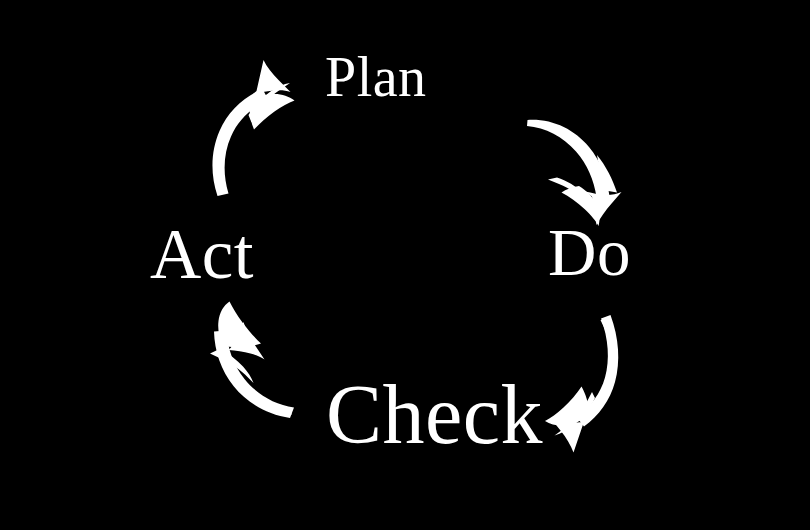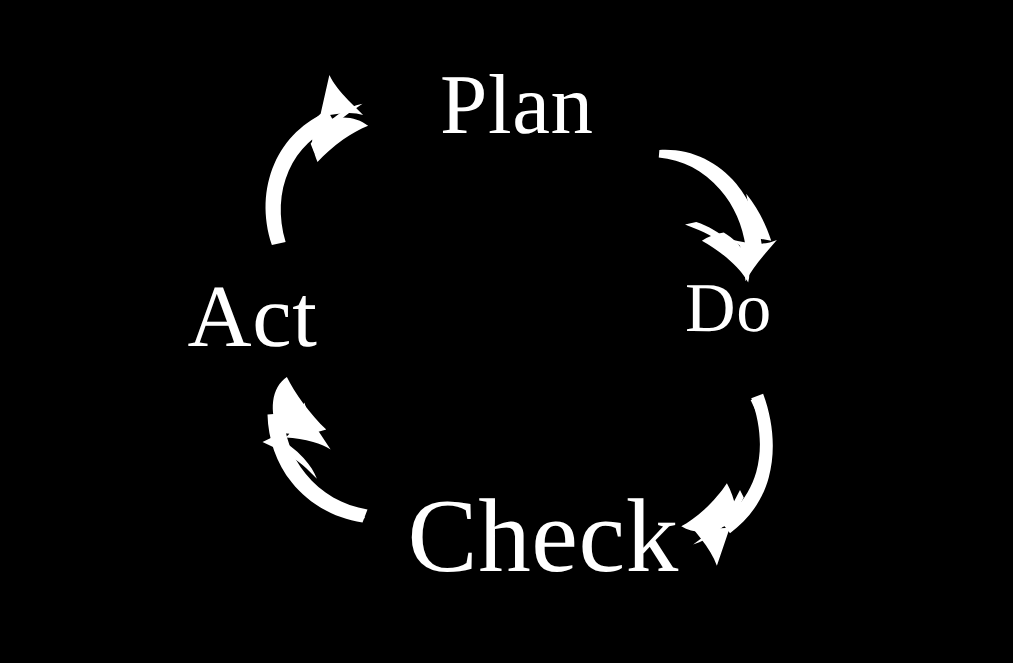--- a/index.html
+++ b/index.html
@@ -31,23 +31,23 @@
   .cycle-label {
     position: absolute;
     color: #ffffff;
     font-family: "Liberation Serif", "DejaVu Serif", serif;
     font-weight: normal;
     white-space: nowrap;
     line-height: 1;
     letter-spacing: 0.5px;
     -webkit-font-smoothing: antialiased;
   }
-  #label-plan  { left: 352px; top: 49px;  font-size: 68px; }
-  #label-do    { left: 548px; top: 219px; font-size: 56px; }
-  #label-check { left: 326px; top: 388px; font-size: 84px; }
+  #label-plan  { left: 325px; top: 49px;  font-size: 56px; }
+  #label-do    { left: 548px; top: 219px; font-size: 67px; }
+  #label-check { left: 326px; top: 373px; font-size: 84px; }
   #label-act   { left: 150px; top: 219px; font-size: 71px; }
 </style>
 </head>
 <body>
 
 <div id="diagram">
 
   <svg id="cycle-svg" viewBox="0 0 810 530" xmlns="http://www.w3.org/2000/svg" aria-hidden="true">
 
     <g>

